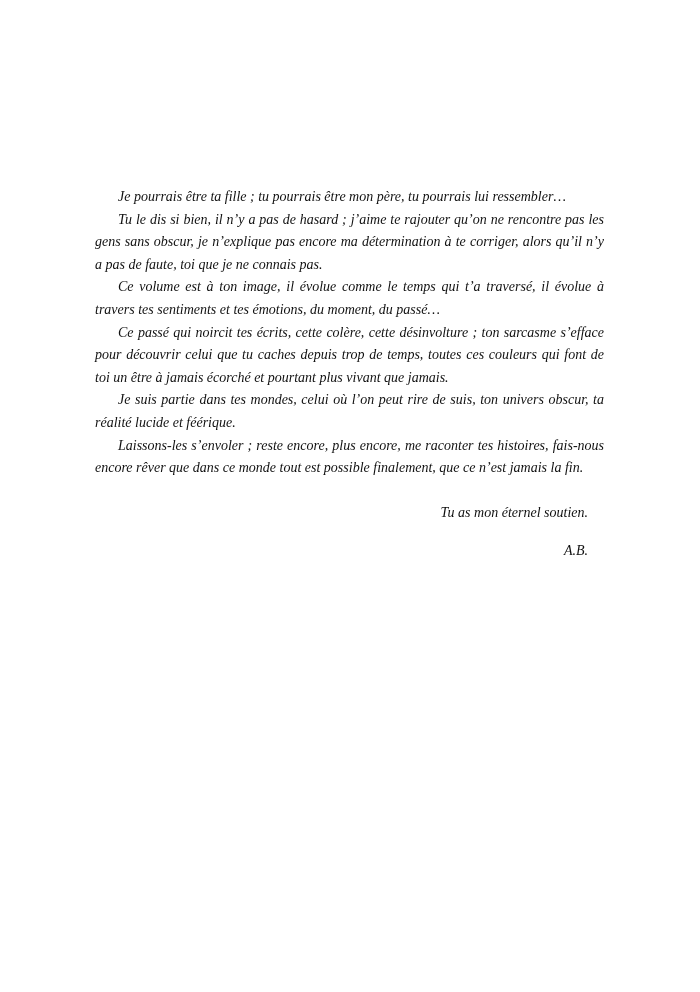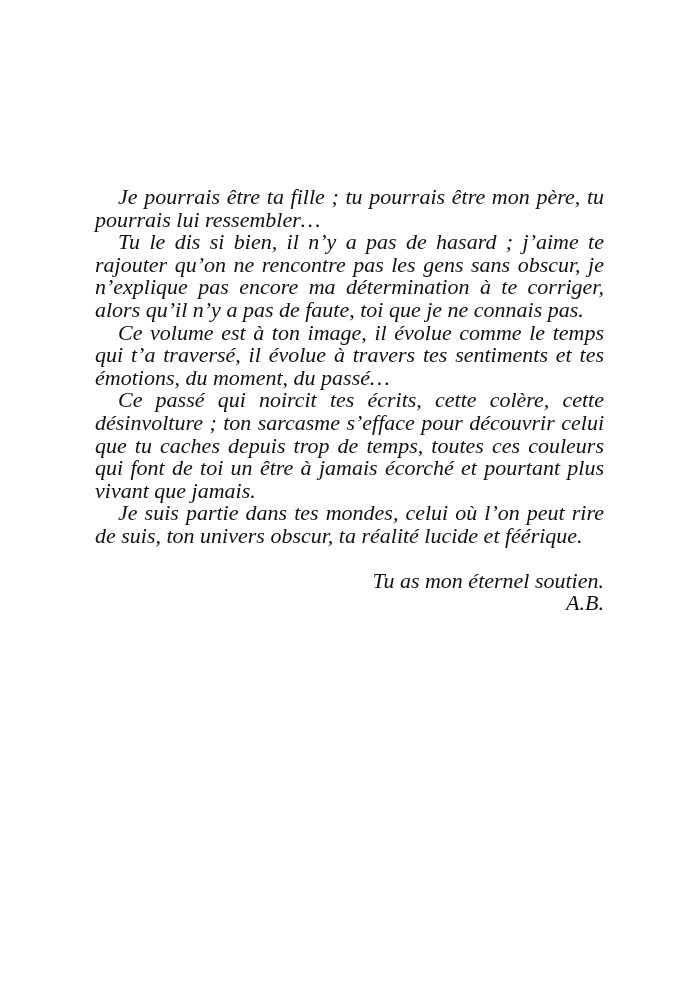--- a/index.html
+++ b/index.html
@@ -13,44 +13,45 @@
       position: relative;
       overflow: hidden;
     }
     .page {
       position: absolute;
       left: 95px;
       top: 186px;
       width: 509px;
       font-family: "Liberation Serif", "DejaVu Serif", serif;
       font-style: italic;
-      font-size: 22px;
+      font-size: 14px;
       line-height: 22.6px;
       color: #111111;
     }
     .para {
       margin: 0;
       text-indent: 23px;
       text-align: justify;
     }
     .sig-block {
       margin-top: 22px;
       text-align: right;
     }
     .sig-line {
-      margin: 0;
+      margin: 16px;
     }
   </style>
 </head>
 <body>
 
 <div class="page">
   <p class="para">Je pourrais être ta fille ; tu pourrais être mon père, tu pourrais lui ressembler…</p>
   <p class="para">Tu le dis si bien, il n’y a pas de hasard ; j’aime te rajouter qu’on ne rencontre pas les gens sans obscur, je n’explique pas encore ma détermination à te corriger, alors qu’il n’y a pas de faute, toi que je ne connais pas.</p>
   <p class="para">Ce volume est à ton image, il évolue comme le temps qui t’a traversé, il évolue à travers tes sentiments et tes émotions, du moment, du passé…</p>
   <p class="para">Ce passé qui noircit tes écrits, cette colère, cette désinvolture ; ton sarcasme s’efface pour découvrir celui que tu caches depuis trop de temps, toutes ces couleurs qui font de toi un être à jamais écorché et pourtant plus vivant que jamais.</p>
   <p class="para">Je suis partie dans tes mondes, celui où l’on peut rire de suis, ton univers obscur, ta réalité lucide et féérique.</p>
+  <p class="para">Laissons-les s’envoler ; reste encore, plus encore, me raconter tes histoires, fais-nous encore rêver que dans ce monde tout est possible finalement, que ce n’est jamais la fin.</p>
 
   <div class="sig-block">
     <p class="sig-line">Tu as mon éternel soutien.</p>
     <p class="sig-line">A.B.</p>
   </div>
 </div>
 
 </body></html>

